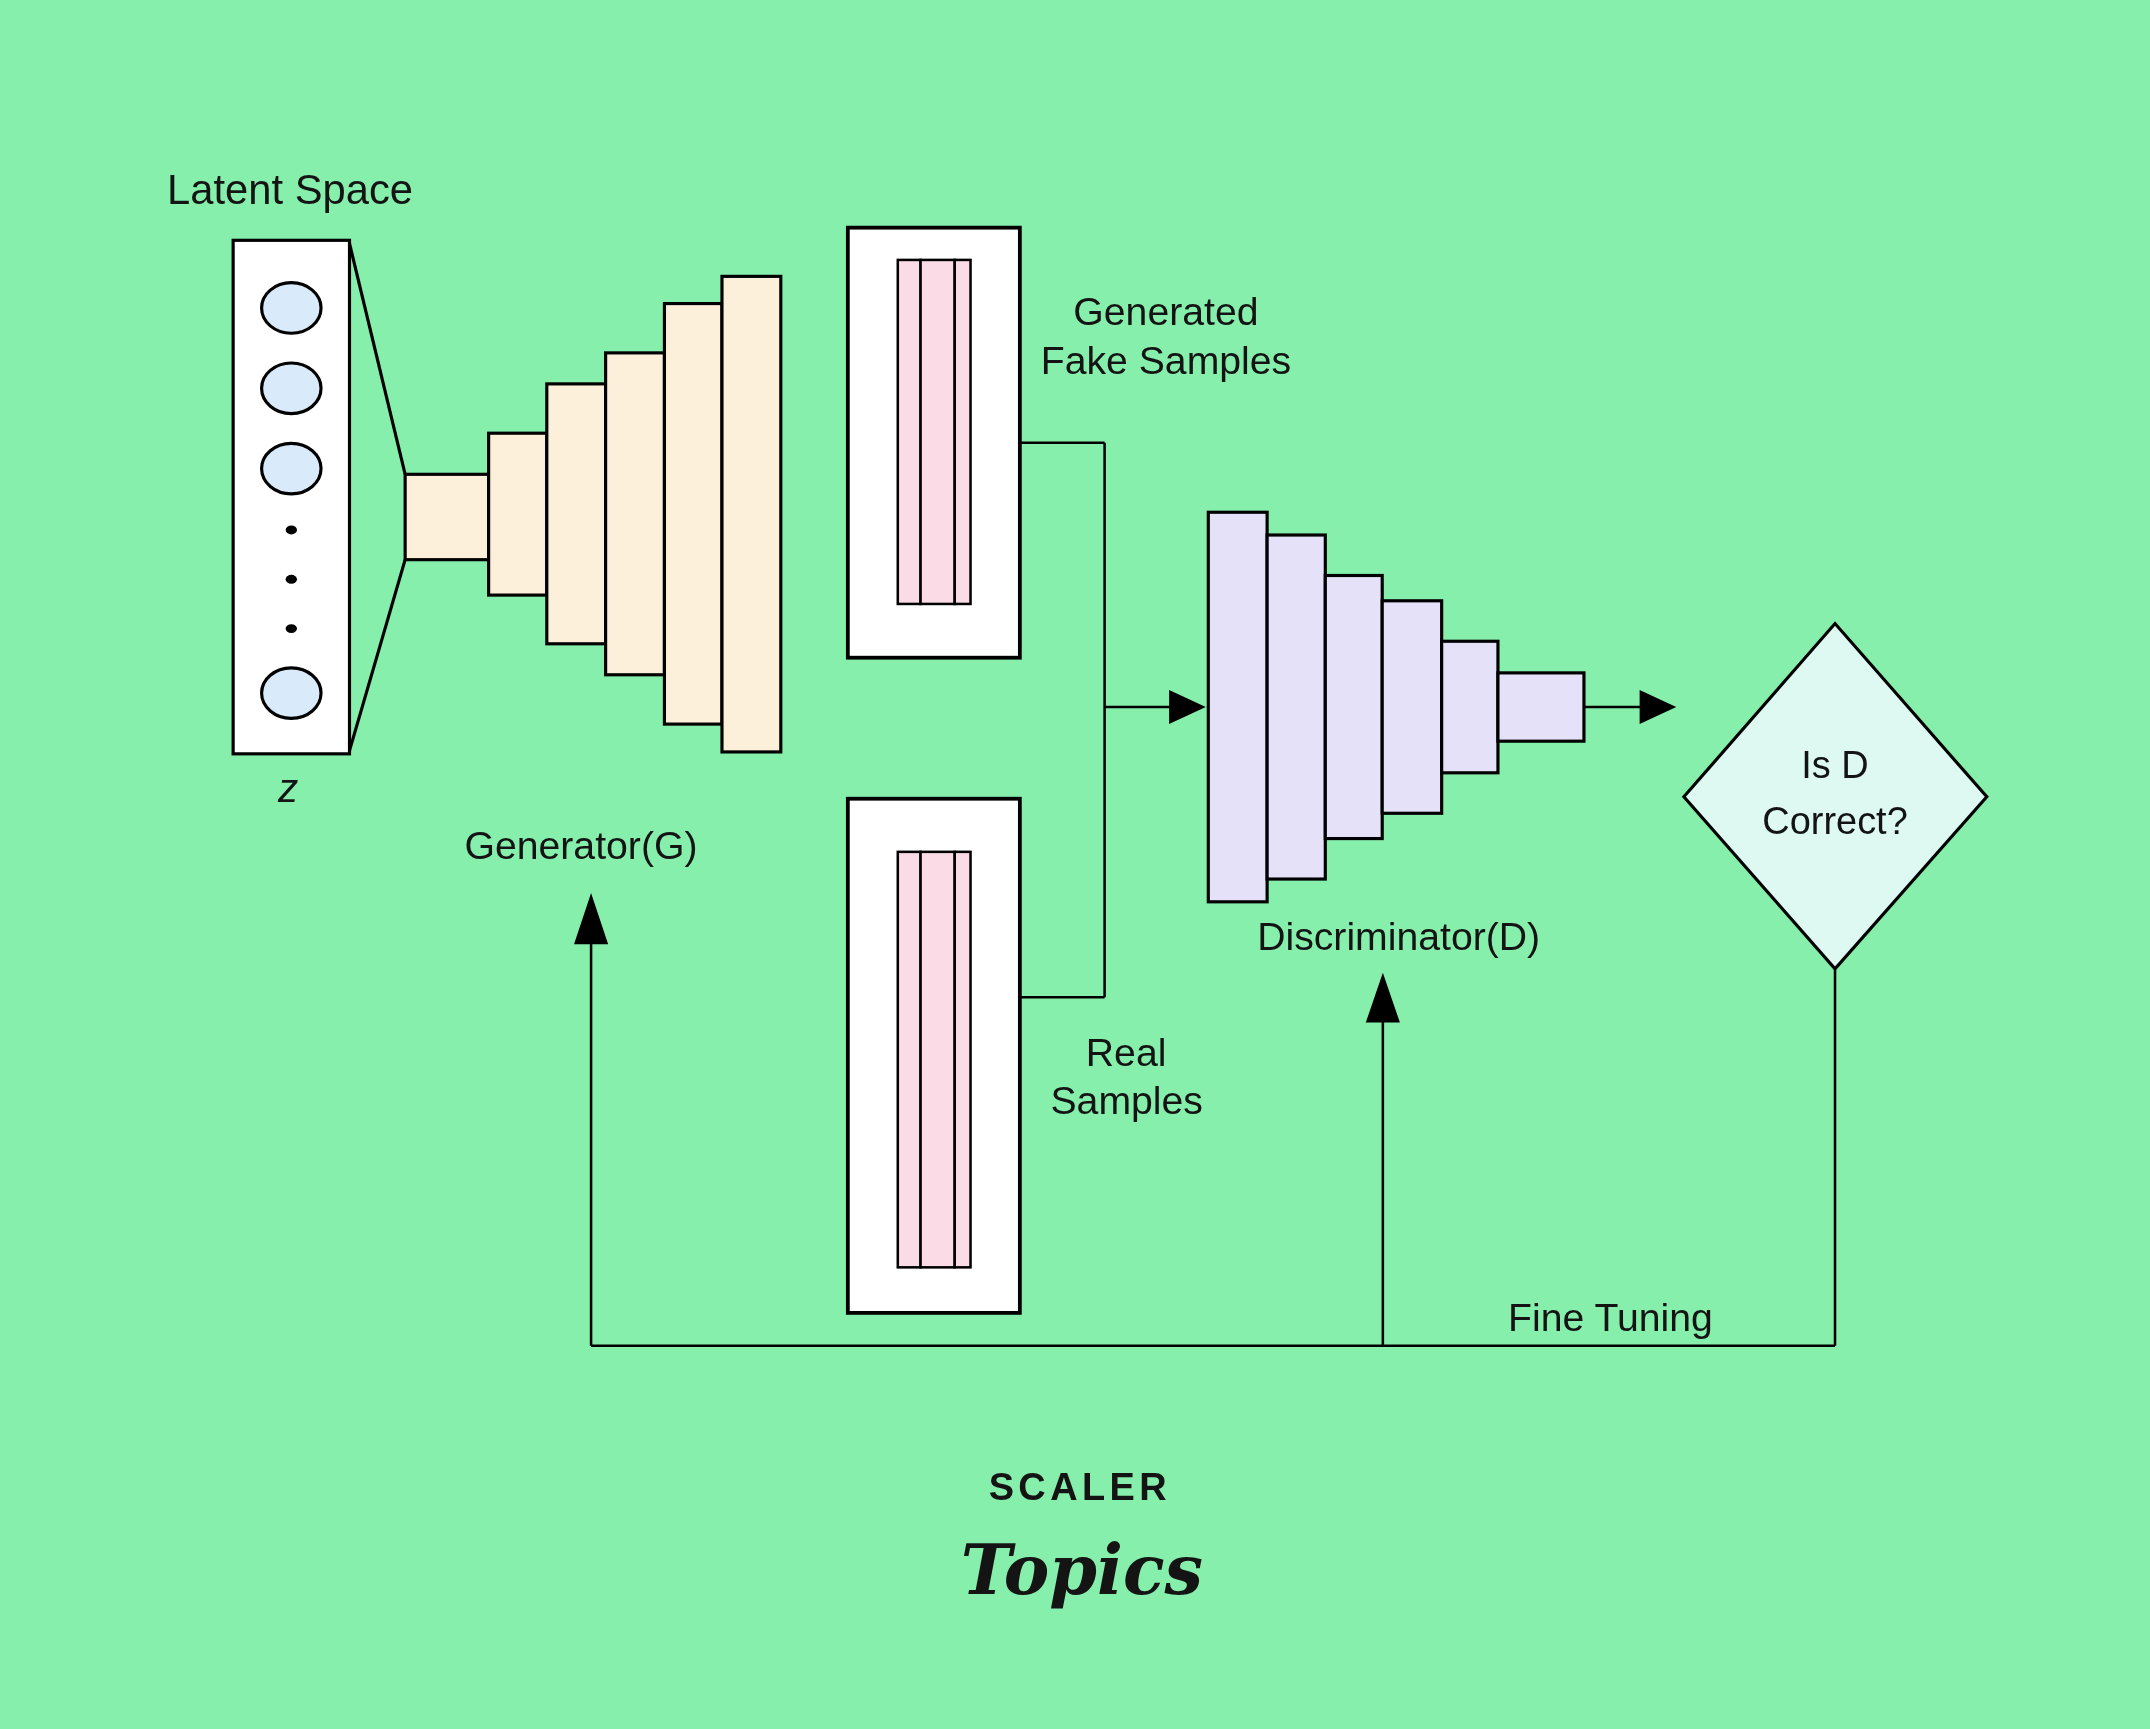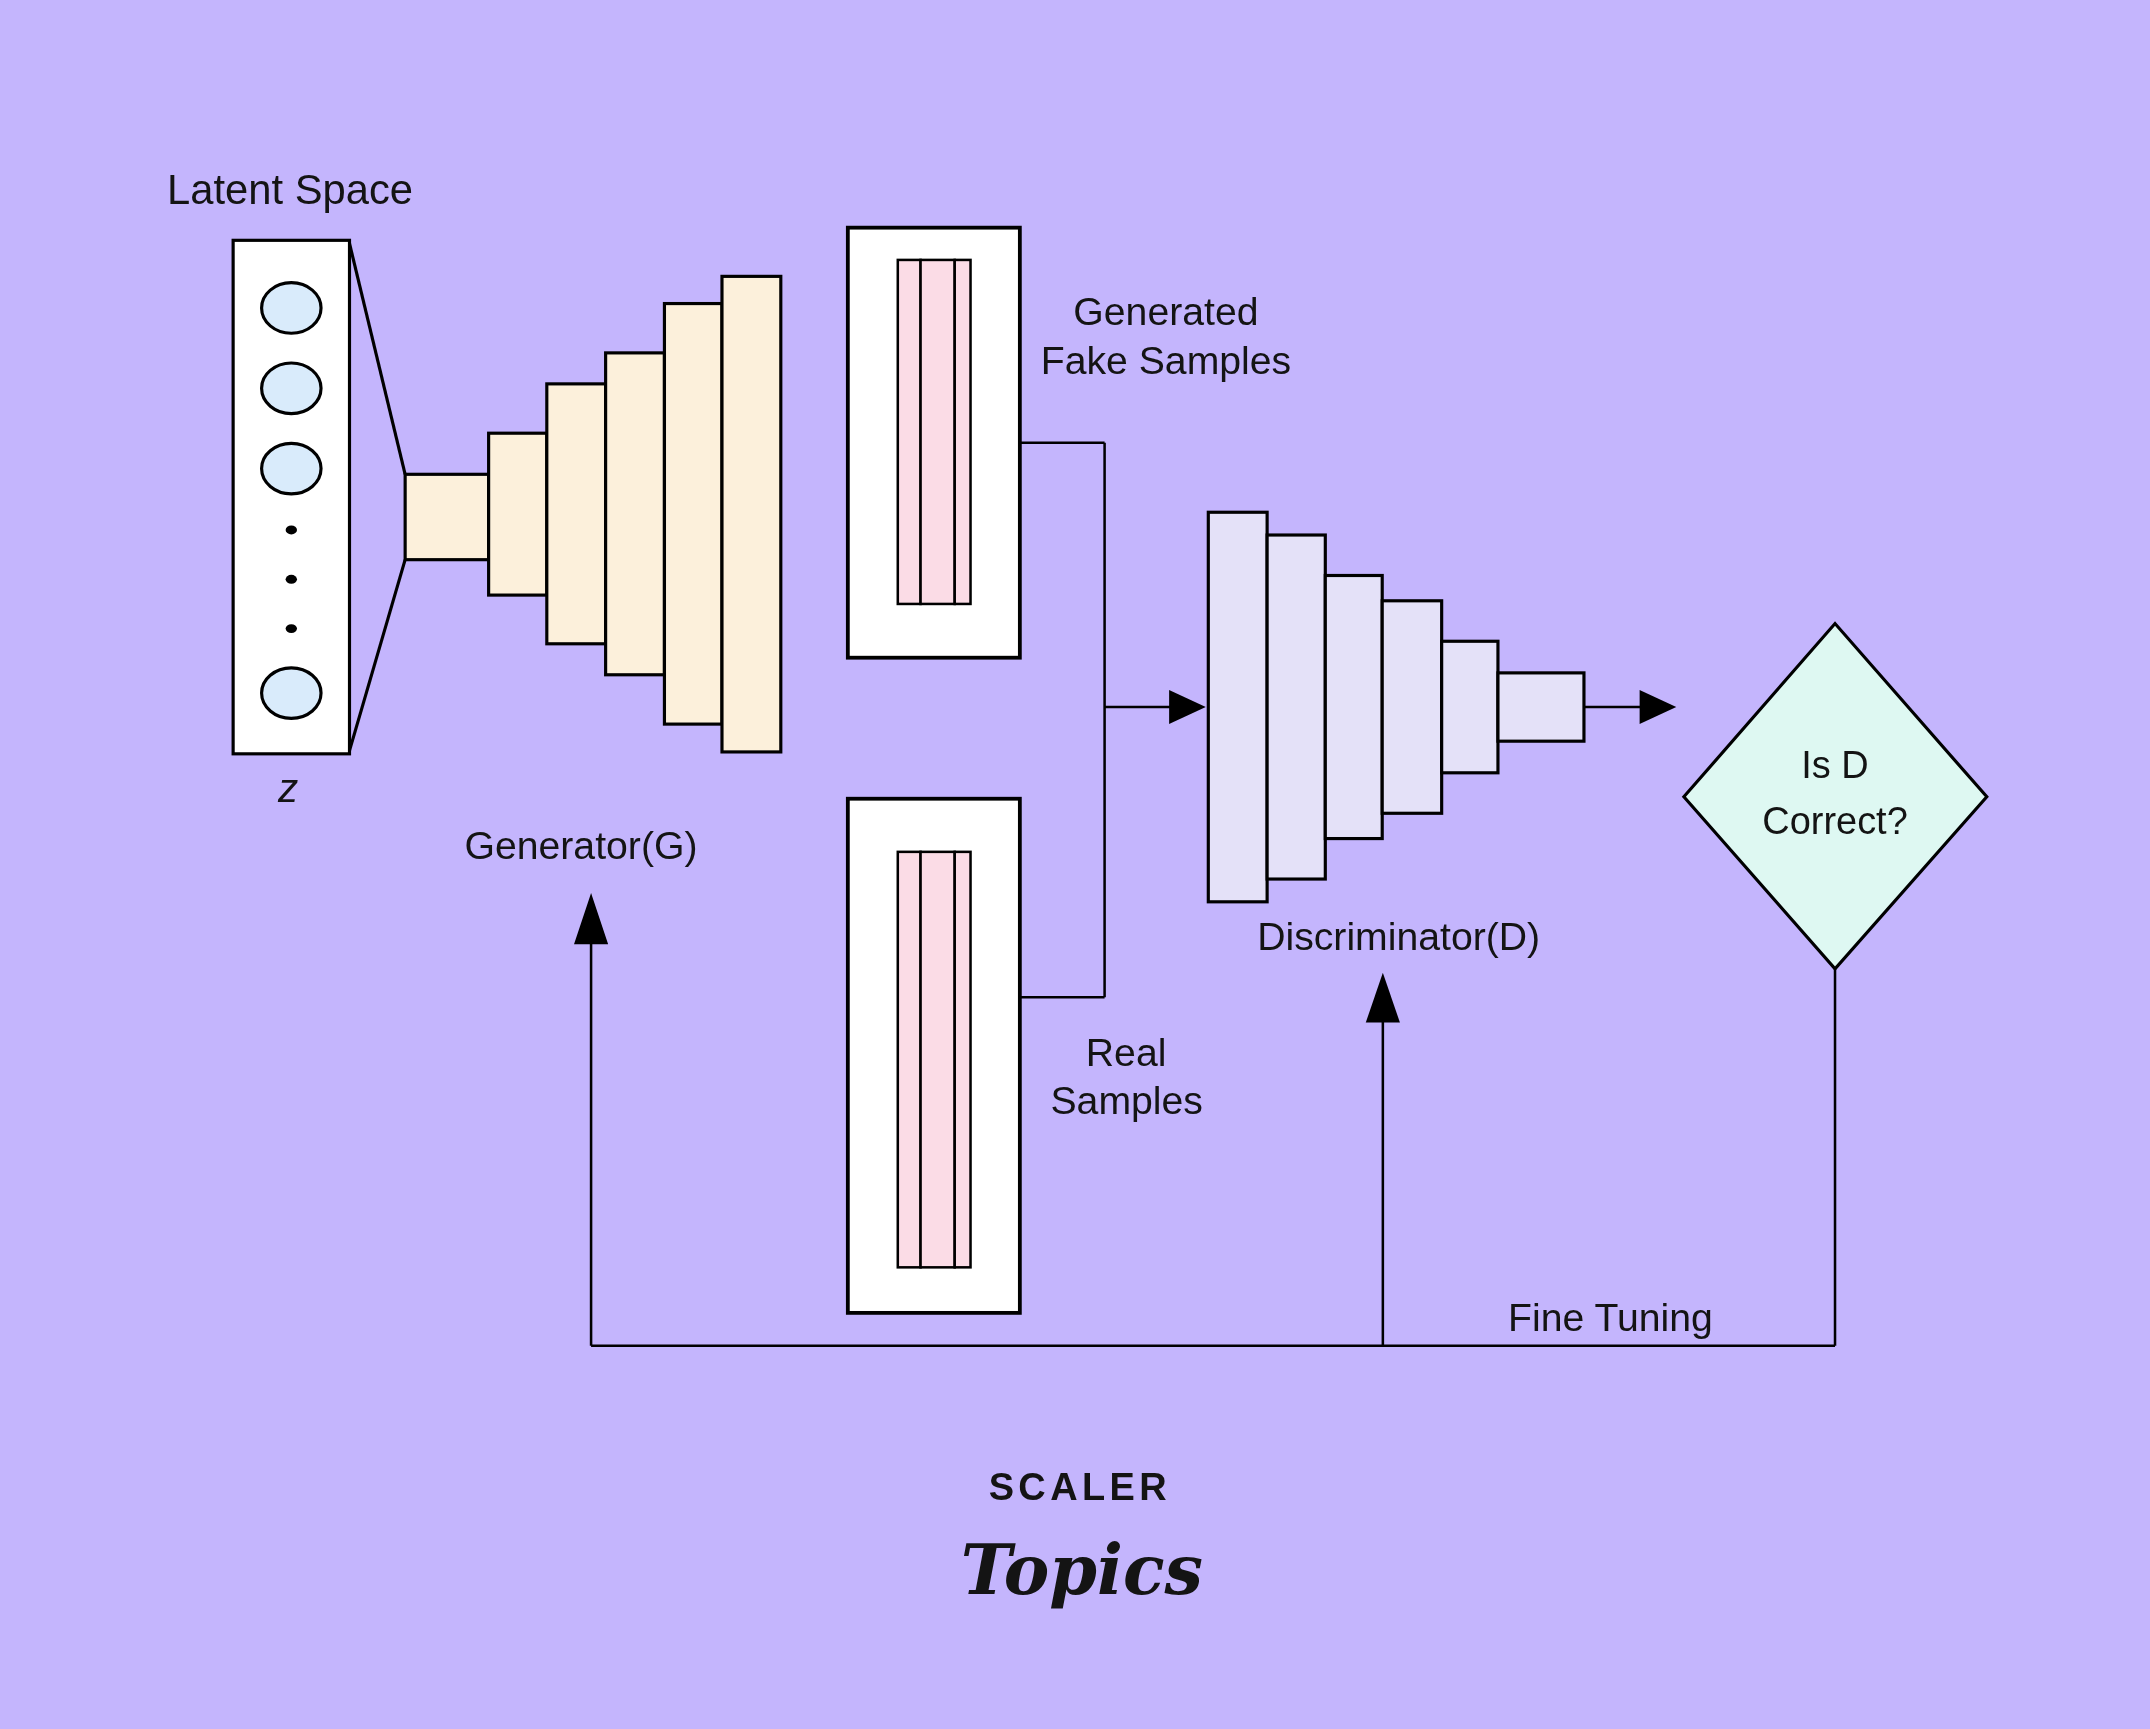--- a/index.html
+++ b/index.html
@@ -1,16 +1,16 @@
 <!DOCTYPE html>
 <html style="font-size:10px"><head>
 <meta charset="utf-8">
 <style>
   html, body { margin: 0; padding: 0; background: #ffffff; }
-  .stage { width: 2151px; height: 1729px; position: relative; background: #c4b5fd; }
+  .stage { width: 2151px; height: 1729px; position: relative; background: #86efac; }
   svg { display: block; }
   text {
     font-family: "Liberation Sans", "DejaVu Sans", sans-serif;
     fill: #141414;
   }
   .lbl { font-size: 62px; }
   .lbl-small { font-size: 60px; }
   .z-lbl { font-size: 64px; font-style: italic; }
   .logo-brand { font-size: 60px; font-weight: bold; letter-spacing: 7px; }
   .logo-sub { font-family: "DejaVu Serif", serif; font-size: 108px; font-style: italic; font-weight: bold; }

